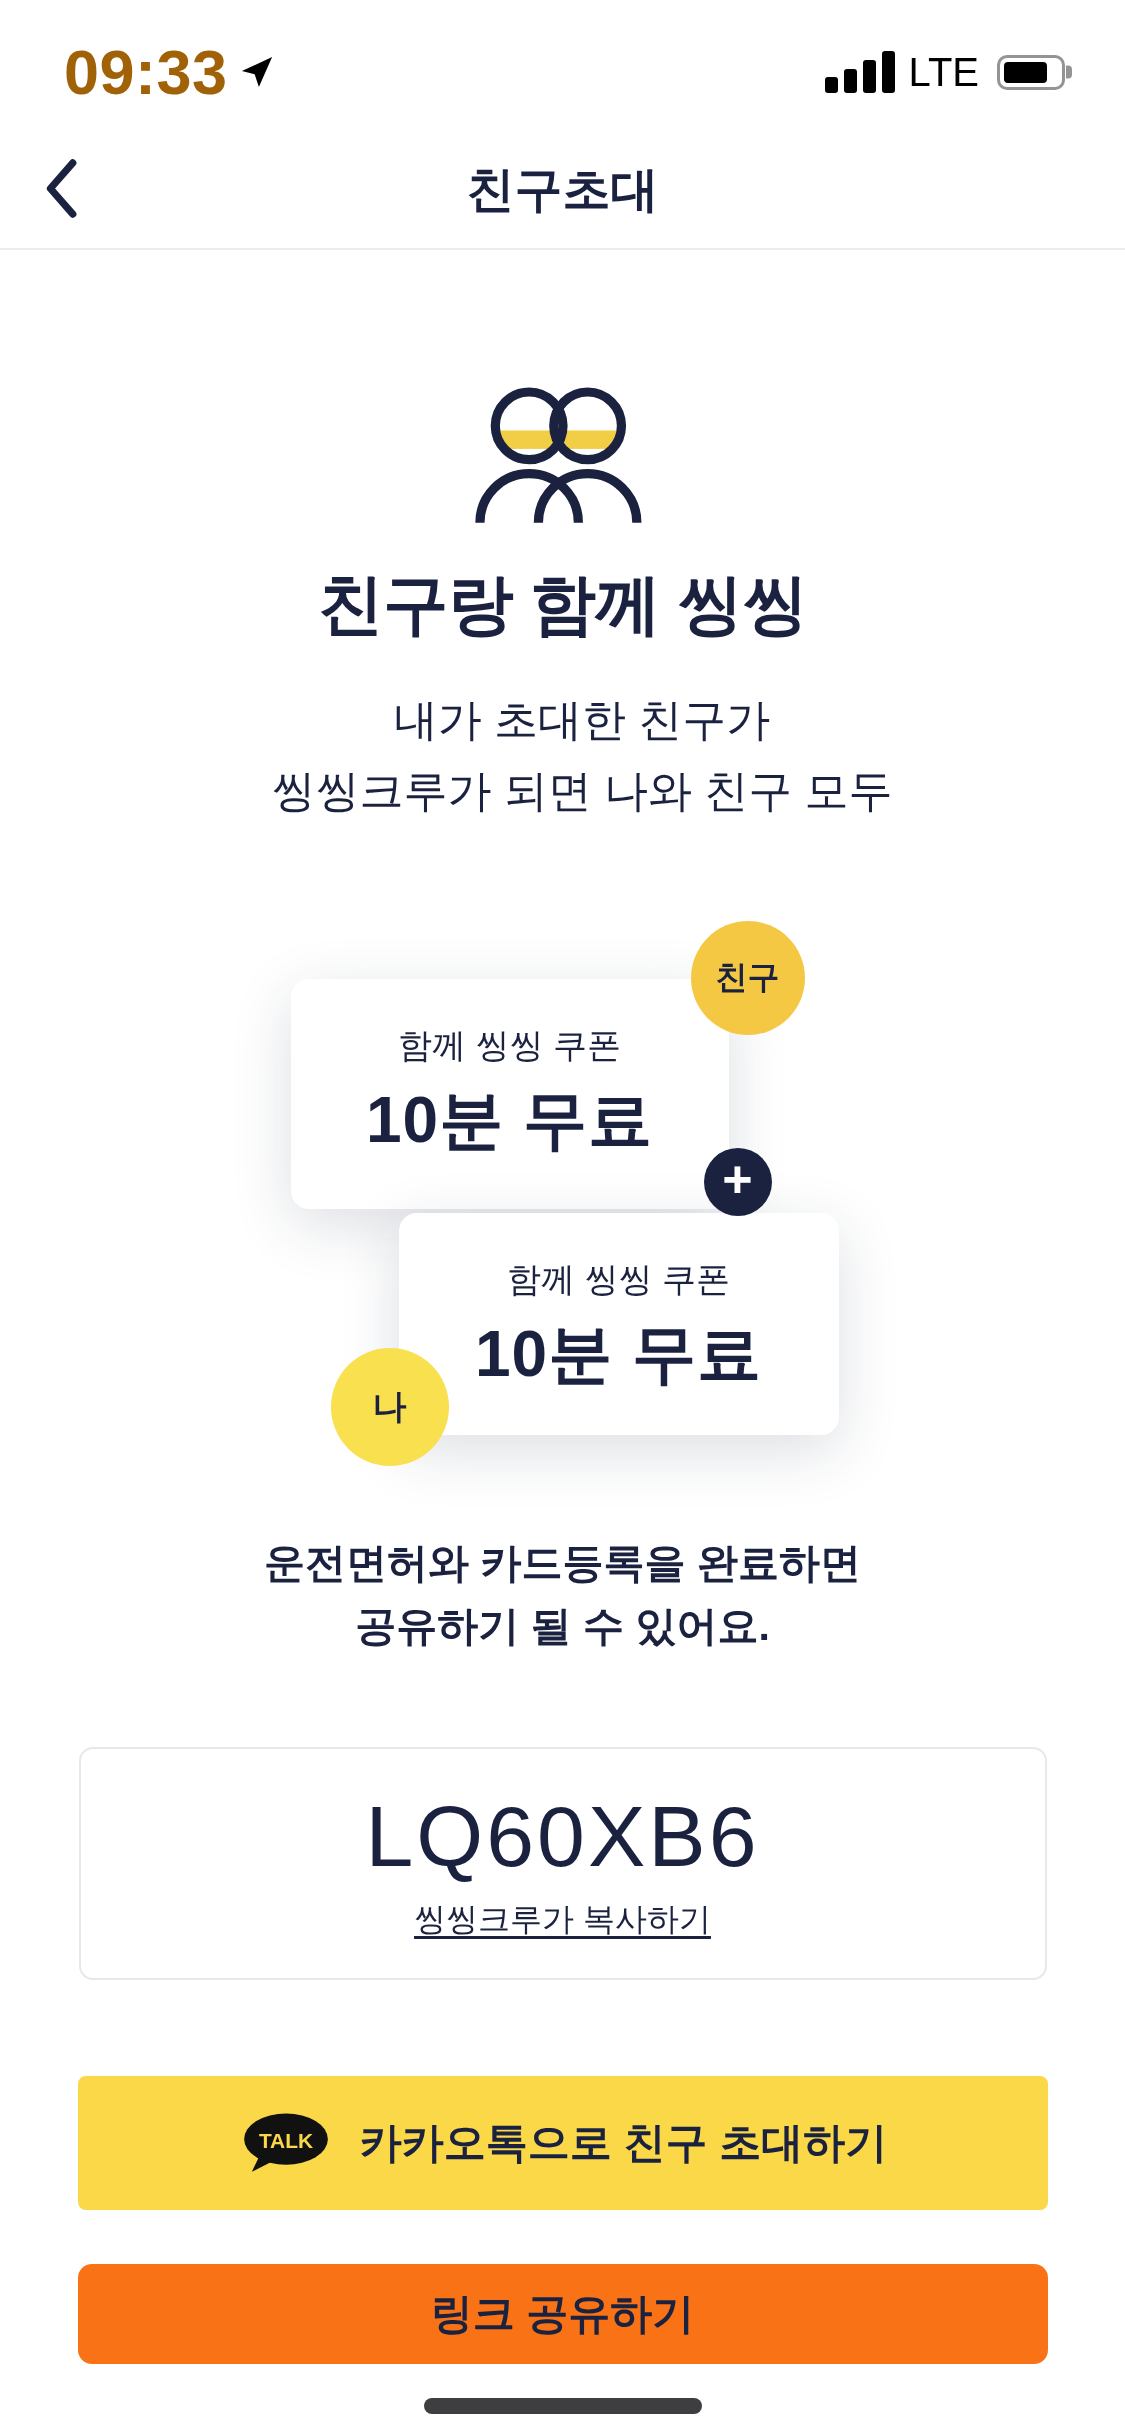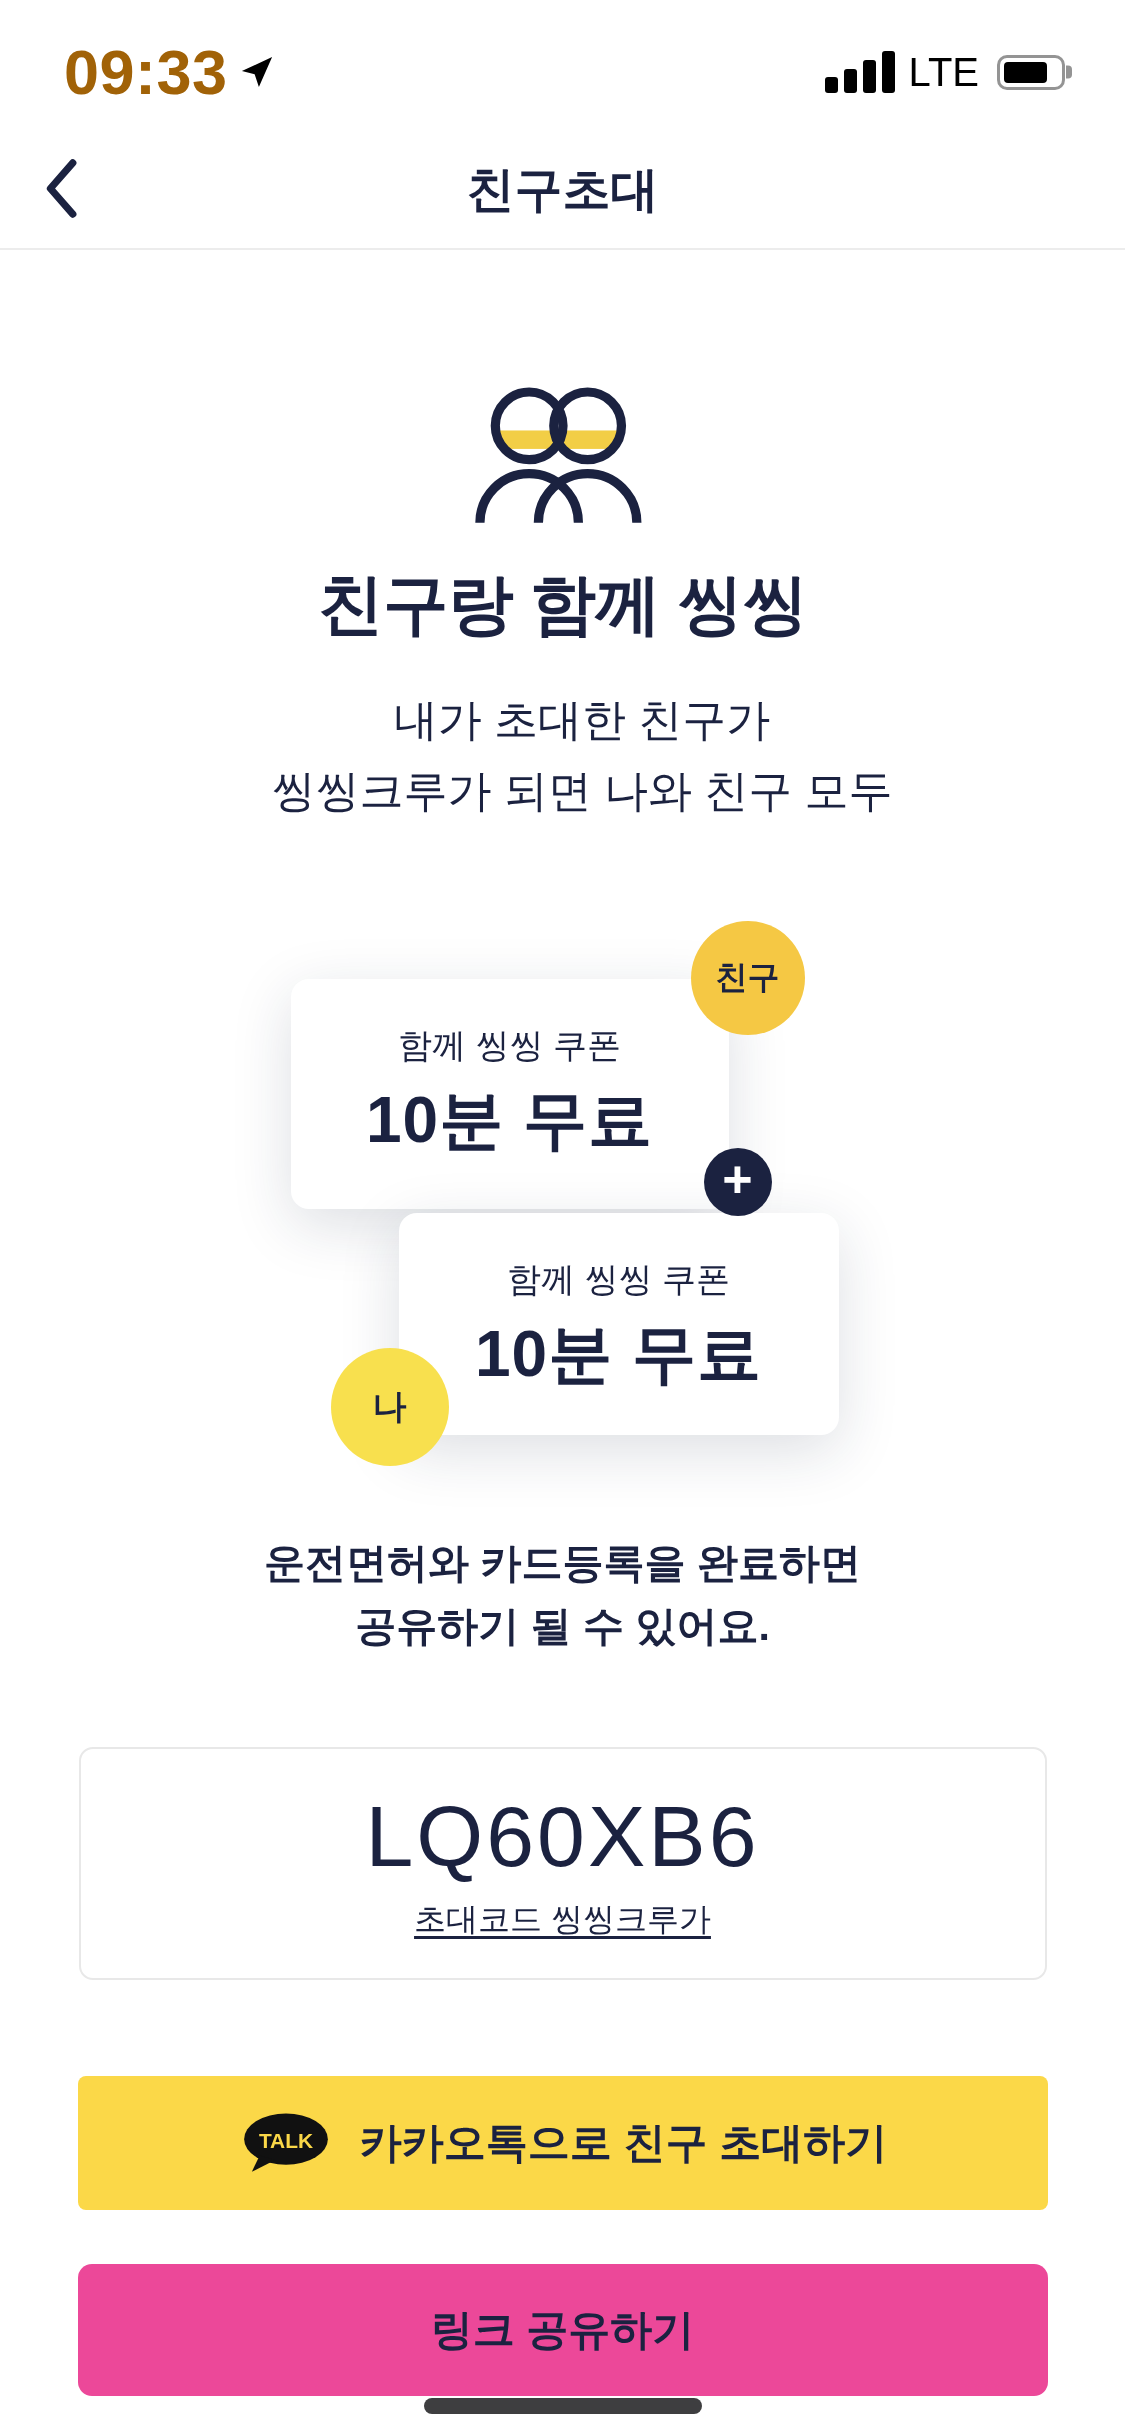--- a/index.html
+++ b/index.html
@@ -104,22 +104,22 @@
   .kakao-btn {
     margin: 96px auto 0; width: 970px; height: 134px;
     background: #FBD848; border: none; border-radius: 8px;
     display: flex; align-items: center; justify-content: center; gap: 26px;
     font-family: inherit; font-size: 42px; font-weight: 700; color: #1B2240;
     cursor: pointer;
   }
   .kakao-icon svg { display: block; }
   .share-btn {
     display: block;
-    margin: 54px auto 4px; width: 970px; height: 132px;
-    background: #ec4899; border: none; border-radius: 14px;
+    margin: 54px auto 4px; width: 970px; height: 100px;
+    background: #f97316; border: none; border-radius: 14px;
     font-family: inherit; font-size: 42px; font-weight: 600; color: #1B2240;
     cursor: pointer;
   }
 
   .home-indicator {
     position: absolute; left: 50%; transform: translateX(-50%); bottom: 22px;
     width: 278px; height: 16px; border-radius: 9px; background: #3E3E40;
   }
 </style>
 </head>
@@ -204,21 +204,21 @@
       <div class="plus-circle">+</div>
     </div>
 
     <p class="info">
       <span>운전면허와 카드등록을 완료하면</span><br>
       <span>공유하기 될 수 있어요.</span>
     </p>
 
     <div class="code-box">
       <div class="invite-code">LQ60XB6</div>
-      <a class="copy-link">초대코드 씽씽크루가</a>
+      <a class="copy-link">씽씽크루가 복사하기</a>
     </div>
 
     <button class="kakao-btn">
       <span class="kakao-icon">
         <svg width="96" height="62" viewBox="0 0 60 40">
           <ellipse cx="30" cy="17.5" rx="27" ry="16.5" fill="#111111"></ellipse>
           <path d="M13 28 L8 38.5 L23 31 Z" fill="#111111"></path>
           <text x="30" y="23" text-anchor="middle" font-size="13.5" font-weight="bold" font-family="Liberation Sans, sans-serif" fill="#FBD848">TALK</text>
         </svg>
       </span>

